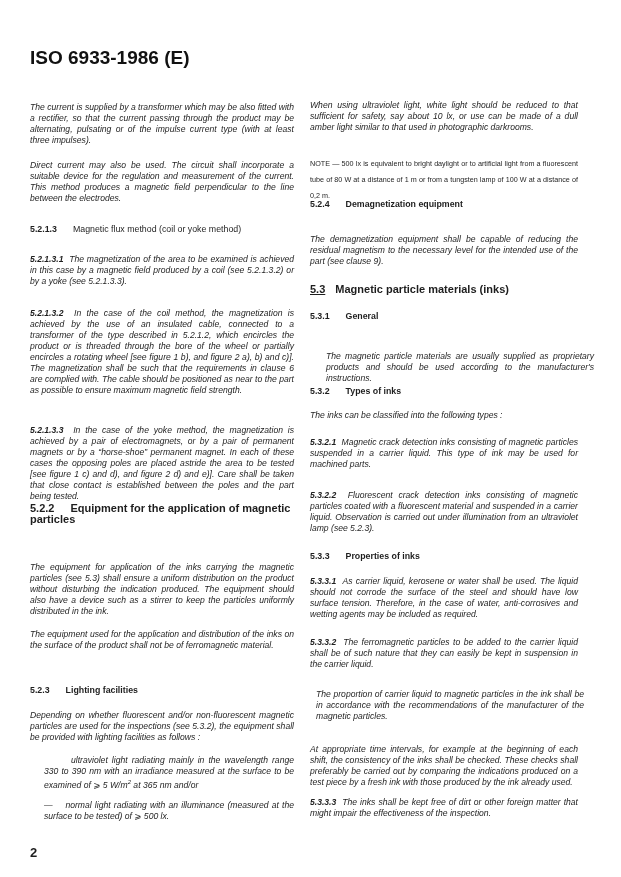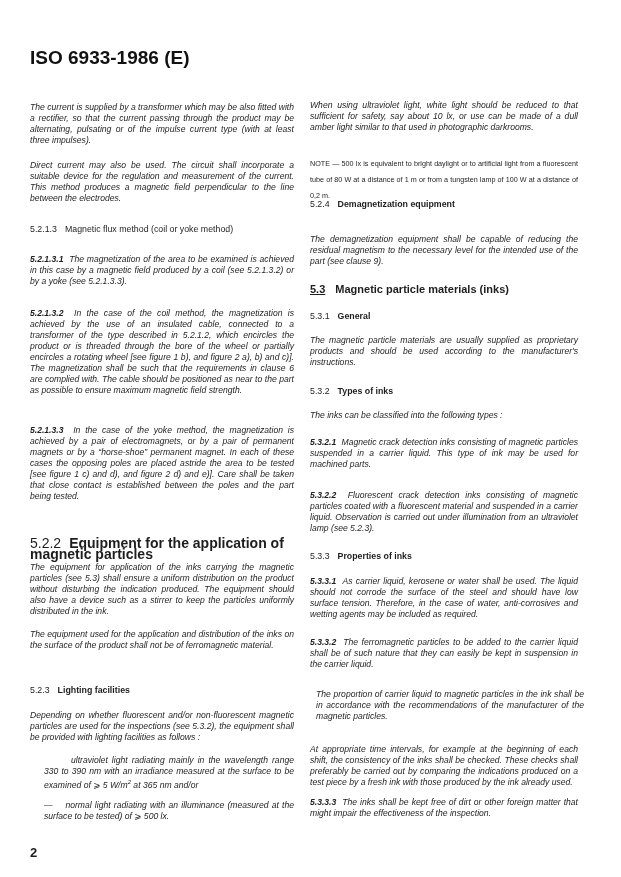--- a/index.html
+++ b/index.html
@@ -5,21 +5,21 @@
   html, body { margin:0; padding:0; background:#ffffff; }
   body { width:621px; height:877px; position:relative; overflow:hidden;
          font-family:"Liberation Sans", "DejaVu Sans", sans-serif; color:#1e1e1e; }
   .hdr { position:absolute; left:30px; top:47px; font-weight:bold; font-size:19px; color:#111; }
   .col { position:absolute; top:0; width:264px; }
   .left { left:30px; }
   .right { left:310px; width:268px; }
   .blk { position:absolute; font-size:8.6px; line-height:11px; text-align:justify; width:100%;font-style:italic; }
   .blk .n { font-weight:bold; }
   .h3 { position:absolute; font-size:8.8px; line-height:11px; width:100%; }
-  .h3 .n { font-weight:normal; margin-right:8px; }
+  .h3 .n { font-weight:bold; margin-right:16px; }
   .h3b { font-weight:bold; }
   .h2 { position:absolute; font-size:11px; font-weight:bold; line-height:13px; width:100%; }
   .h2 .n { margin-right:10px;text-decoration:underline; }
   .note { position:absolute; font-size:7.2px; line-height:16px; width:100%; text-align:justify; }
   .ind { padding-left:14px; }
   .first { text-indent:27px; }
   .pg { position:absolute; left:30px; top:845px; font-size:13px; font-weight:bold; }
 </style>
 </head>
 <body>
@@ -34,21 +34,21 @@
   </div>
   <p class="blk" style="top:254px;margin:0">
     <span class="n">5.2.1.3.1</span>&nbsp;&nbsp;<span>The magnetization of the area to be examined is achieved in this case by a magnetic field produced by a coil (see 5.2.1.3.2) or by a yoke (see 5.2.1.3.3).</span>
   </p>
   <p class="blk" style="top:308px;margin:0">
     <span class="n">5.2.1.3.2</span>&nbsp;&nbsp;<span>In the case of the coil method, the magnetization is achieved by the use of an insulated cable, connected to a transformer of the type described in 5.2.1.2, which encircles the product or is threaded through the bore of the wheel or partially encircles a rotating wheel [see figure 1 b), and figure 2 a), b) and c)]. The magnetization shall be such that the requirements in clause 6 are complied with. The cable should be positioned as near to the part as possible to ensure maximum magnetic field strength.</span>
   </p>
   <p class="blk" style="top:425px;margin:0">
     <span class="n">5.2.1.3.3</span>&nbsp;&nbsp;<span>In the case of the yoke method, the magnetization is achieved by a pair of electromagnets, or by a pair of permanent magnets or by a “horse-shoe” permanent magnet. In each of these cases the opposing poles are placed astride the area to be tested [see figure 1 c) and d), and figure 2 d) and e)]. Care shall be taken that close contact is established between the poles and the part being tested.</span>
   </p>
-  <div class="h3 h3b" style="top:538px;font-size:14px">
+  <div class="h3 h3b" style="top:503px;font-size:11px">
     <span class="n">5.2.2</span><span>Equipment for the application of magnetic particles</span>
   </div>
   <p class="blk" style="top:562px;margin:0">The equipment for application of the inks carrying the magnetic particles (see 5.3) shall ensure a uniform distribution on the product without disturbing the indication produced. The equipment should also have a device such as a stirrer to keep the particles uniformly distributed in the ink.</p>
   <p class="blk" style="top:629px;margin:0">The equipment used for the application and distribution of the inks on the surface of the product shall not be of ferromagnetic material.</p>
   <div class="h3 h3b" style="top:685px">
     <span class="n">5.2.3</span><span>Lighting facilities</span>
   </div>
   <p class="blk" style="top:710px;margin:0">Depending on whether fluorescent and/or non-fluorescent magnetic particles are used for the inspections (see 5.3.2), the equipment shall be provided with lighting facilities as follows :</p>
   <p class="blk ind first" style="top:755px;margin:0;width:250px">
     <span>ultraviolet light radiating mainly in the wavelength range 330 to 390 nm with an irradiance measured at the surface to be examined of ⩾ 5 W/m</span><sup style="font-size:6px">2</sup><span> at 365 nm and/or</span>
@@ -64,21 +64,21 @@
   <div class="h3 h3b" style="top:199px">
     <span class="n">5.2.4</span><span>Demagnetization equipment</span>
   </div>
   <p class="blk" style="top:234px;margin:0">The demagnetization equipment shall be capable of reducing the residual magnetism to the necessary level for the intended use of the part (see clause 9).</p>
   <div class="h2" style="top:283px">
     <span class="n">5.3</span><span>Magnetic particle materials (inks)</span>
   </div>
   <div class="h3 h3b" style="top:311px">
     <span class="n">5.3.1</span><span>General</span>
   </div>
-  <p class="blk" style="top:335px;margin:0">The magnetic particle materials are usually supplied as proprietary products and should be used according to the manufacturer's instructions.</p>
+  <p class="blk" style="top:335px;margin:16px">The magnetic particle materials are usually supplied as proprietary products and should be used according to the manufacturer's instructions.</p>
   <div class="h3 h3b" style="top:386px">
     <span class="n">5.3.2</span><span>Types of inks</span>
   </div>
   <p class="blk" style="top:410px;margin:0">The inks can be classified into the following types :</p>
   <p class="blk" style="top:437px;margin:0">
     <span class="n">5.3.2.1</span>&nbsp;&nbsp;<span>Magnetic crack detection inks consisting of magnetic particles suspended in a carrier liquid. This type of ink may be used for machined parts.</span>
   </p>
   <p class="blk" style="top:490px;margin:0">
     <span class="n">5.3.2.2</span>&nbsp;&nbsp;<span>Fluorescent crack detection inks consisting of magnetic particles coated with a fluorescent material and suspended in a carrier liquid. Observation is carried out under illumination from an ultraviolet lamp (see 5.2.3).</span>
   </p>

